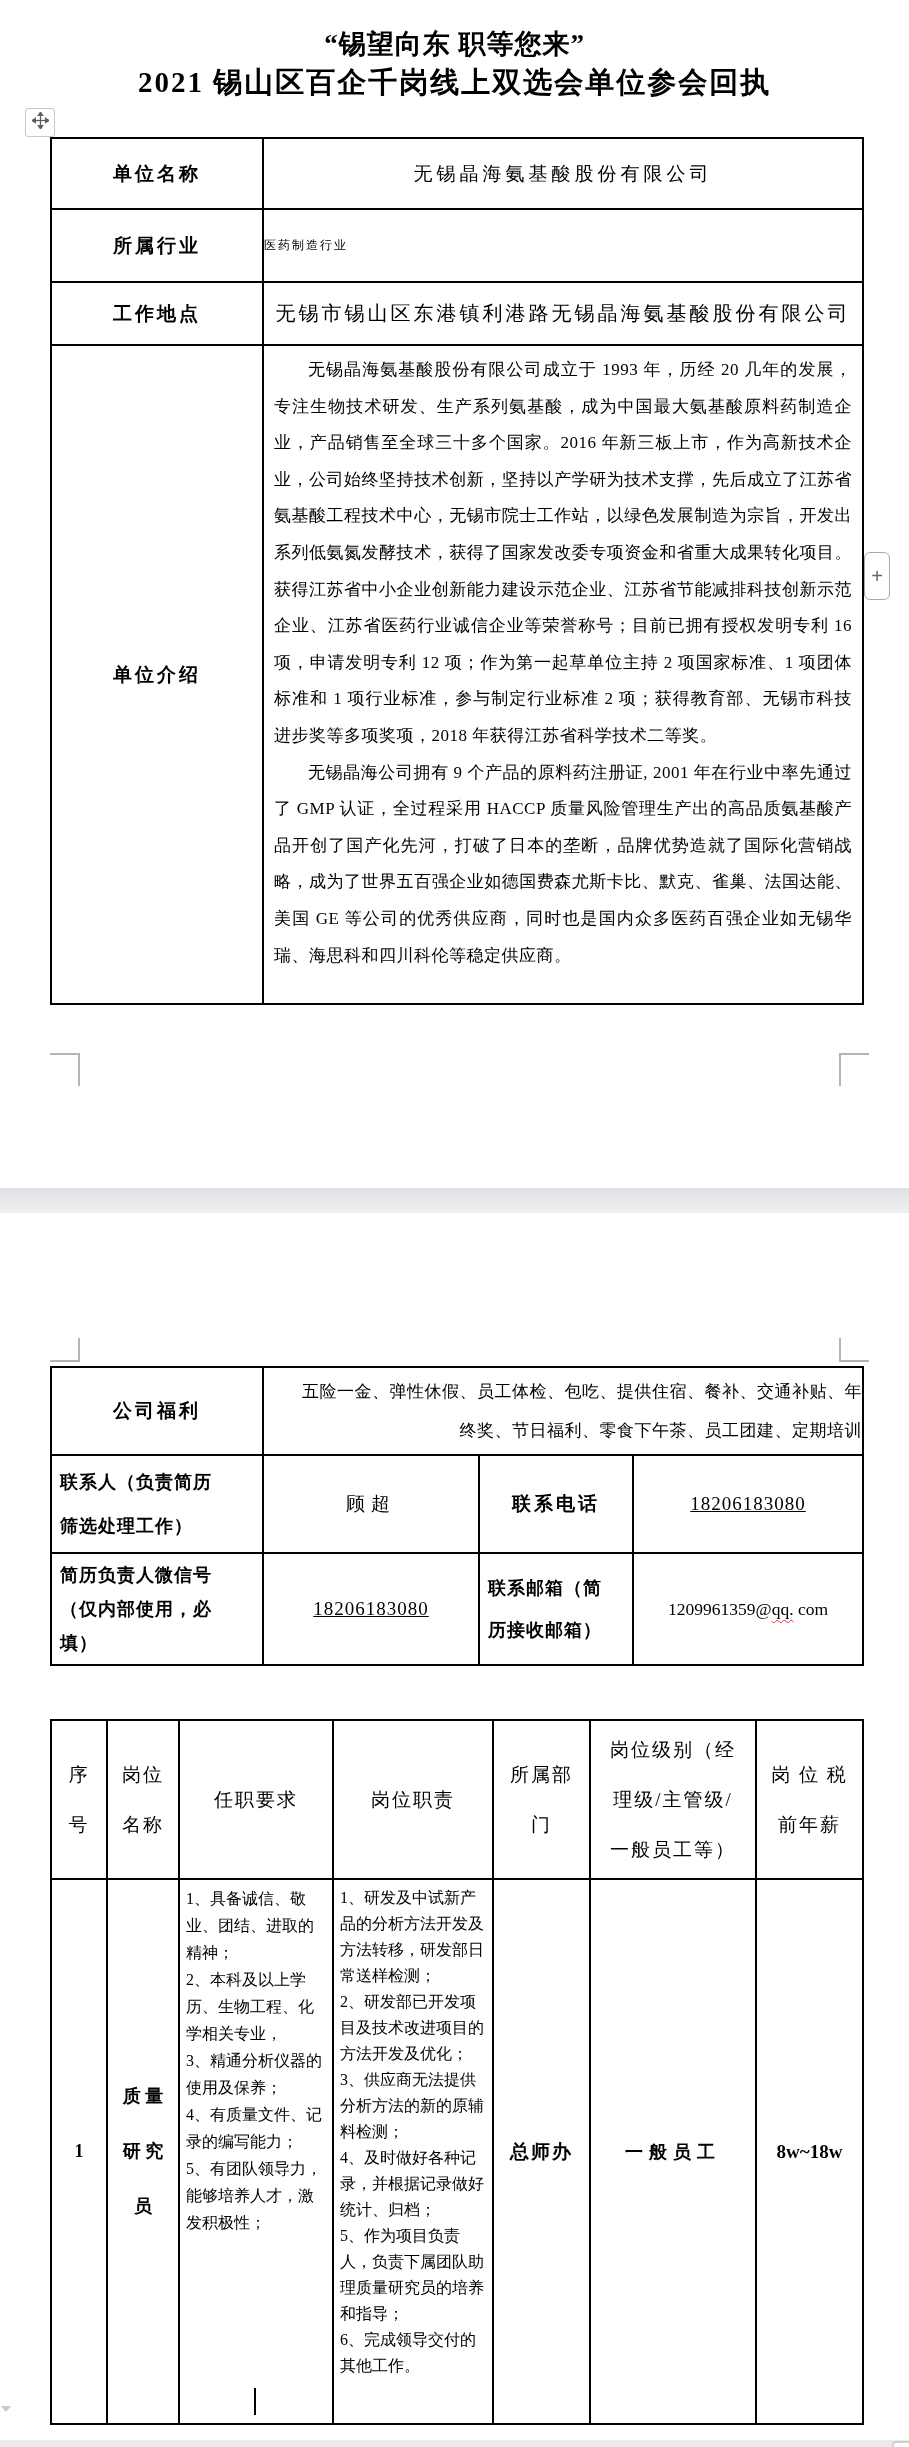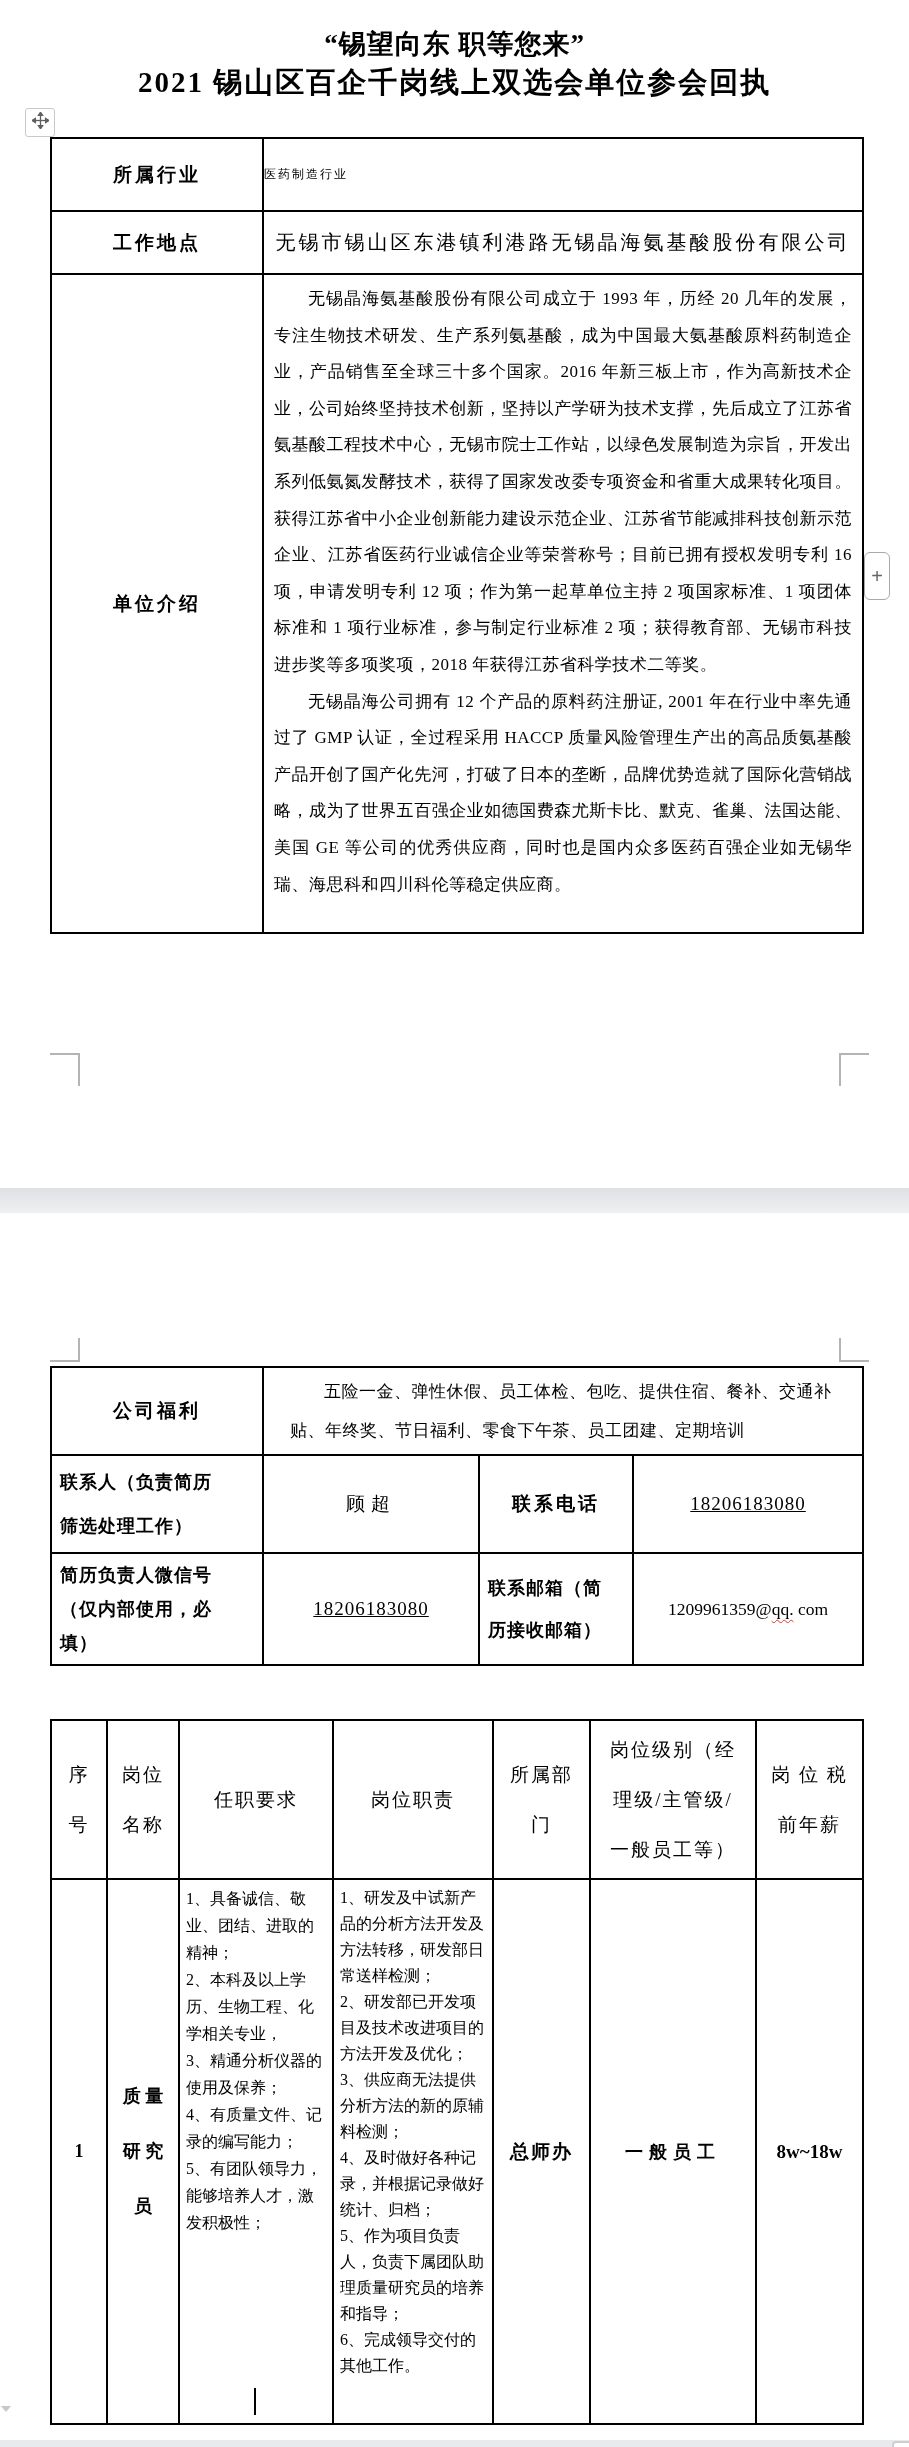--- a/index.html
+++ b/index.html
@@ -30,21 +30,21 @@
      font-family:"Liberation Serif","DejaVu Serif",serif;color:#000;}
   .lbl{font-weight:bold;font-size:19px;text-align:center;letter-spacing:3px;}
   .lbl-left{font-weight:bold;font-size:18px;text-align:left;padding:4px 8px;
             letter-spacing:1px;white-space:pre-line;vertical-align:middle;}
   .val-c{font-size:19px;text-align:center;letter-spacing:4px;}
   .val-industry{font-size:12px;text-align:left;letter-spacing:2px;}
   .val-loc{font-size:20px;text-align:center;letter-spacing:3px;}
   .intro-cell{vertical-align:top;padding:6px 10px;}
   .intro-cell p{margin:0;font-size:17px;line-height:36.6px;text-align:justify;
                 text-indent:2em;letter-spacing:0.5px;}
-  .welfare-val{font-size:17px;line-height:39px;text-align:left;padding:4px 26px;
+  .welfare-val{font-size:17px;line-height:39px;text-align:right;padding:4px 0;
                text-indent:2em;vertical-align:middle;letter-spacing:0.5px;margin-top:31px;}
   .contact-lbl{line-height:44px;}
   .wechat-lbl{line-height:34px;}
   .email-lbl{line-height:42px;}
   .person{font-size:19px;text-align:center;letter-spacing:6px;}
   .phone{font-size:19px;text-align:center;letter-spacing:1px;text-decoration:underline;}
   .email-val{font-size:17.5px;text-align:center;}
   .squiggle{text-decoration-line:underline;text-decoration-style:wavy;
             text-decoration-color:#e03131;text-decoration-thickness:1px;text-underline-offset:4px;}
   .section-cell{font-size:20px;text-align:center;letter-spacing:6px;}
@@ -89,33 +89,37 @@
     </svg>
   </span>
 </div>
 
 <table style="top:137px;width:812px;">
   <colgroup>
       <col style="width:212px">
       <col style="width:600px">
     </colgroup>
   <tbody>
+      <tr style="height:71px;">
+    <td class="lbl">单位名称</td>
+    <td class="val-c">无锡晶海氨基酸股份有限公司</td>
+  </tr>
   <tr style="height:73px;">
     <td class="lbl">所属行业</td>
     <td class="val-industry">医药制造行业</td>
   </tr>
   <tr style="height:63px;">
     <td class="lbl">工作地点</td>
     <td class="val-loc">无锡市锡山区东港镇利港路无锡晶海氨基酸股份有限公司</td>
   </tr>
   <tr style="height:659px;">
     <td class="lbl">单位介绍</td>
     <td class="intro-cell">
       <p>无锡晶海氨基酸股份有限公司成立于 1993 年，历经 20 几年的发展，专注生物技术研发、生产系列氨基酸，成为中国最大氨基酸原料药制造企业，产品销售至全球三十多个国家。2016 年新三板上市，作为高新技术企业，公司始终坚持技术创新，坚持以产学研为技术支撑，先后成立了江苏省氨基酸工程技术中心，无锡市院士工作站，以绿色发展制造为宗旨，开发出系列低氨氮发酵技术，获得了国家发改委专项资金和省重大成果转化项目。获得江苏省中小企业创新能力建设示范企业、江苏省节能减排科技创新示范企业、江苏省医药行业诚信企业等荣誉称号；目前已拥有授权发明专利 16 项，申请发明专利 12 项；作为第一起草单位主持 2 项国家标准、1 项团体标准和 1 项行业标准，参与制定行业标准 2 项；获得教育部、无锡市科技进步奖等多项奖项，2018 年获得江苏省科学技术二等奖。</p>
-      <p>无锡晶海公司拥有 12 个产品的原料药注册证, 2001 年在行业中率先通过了 GMP 认证，全过程采用 HACCP 质量风险管理生产出的高品质氨基酸产品开创了国产化先河，打破了日本的垄断，品牌优势造就了国际化营销战略，成为了世界五百强企业如德国费森尤斯卡比、默克、雀巢、法国达能、美国 GE 等公司的优秀供应商，同时也是国内众多医药百强企业如无锡华瑞、海思科和四川科伦等稳定供应商。</p>
+      <p>无锡晶海公司拥有 9 个产品的原料药注册证, 2001 年在行业中率先通过了 GMP 认证，全过程采用 HACCP 质量风险管理生产出的高品质氨基酸产品开创了国产化先河，打破了日本的垄断，品牌优势造就了国际化营销战略，成为了世界五百强企业如德国费森尤斯卡比、默克、雀巢、法国达能、美国 GE 等公司的优秀供应商，同时也是国内众多医药百强企业如无锡华瑞、海思科和四川科伦等稳定供应商。</p>
     </td>
   </tr>
 </tbody>
   </table>
 
 <div class="abs plus-btn">+</div>
 
 <div class="abs mark" style="left:50px;top:1053px;width:30px;height:2px;"></div>
 <div class="abs mark" style="left:78px;top:1053px;width:2px;height:33px;"></div>
 <div class="abs mark" style="left:839px;top:1053px;width:30px;height:2px;"></div>

